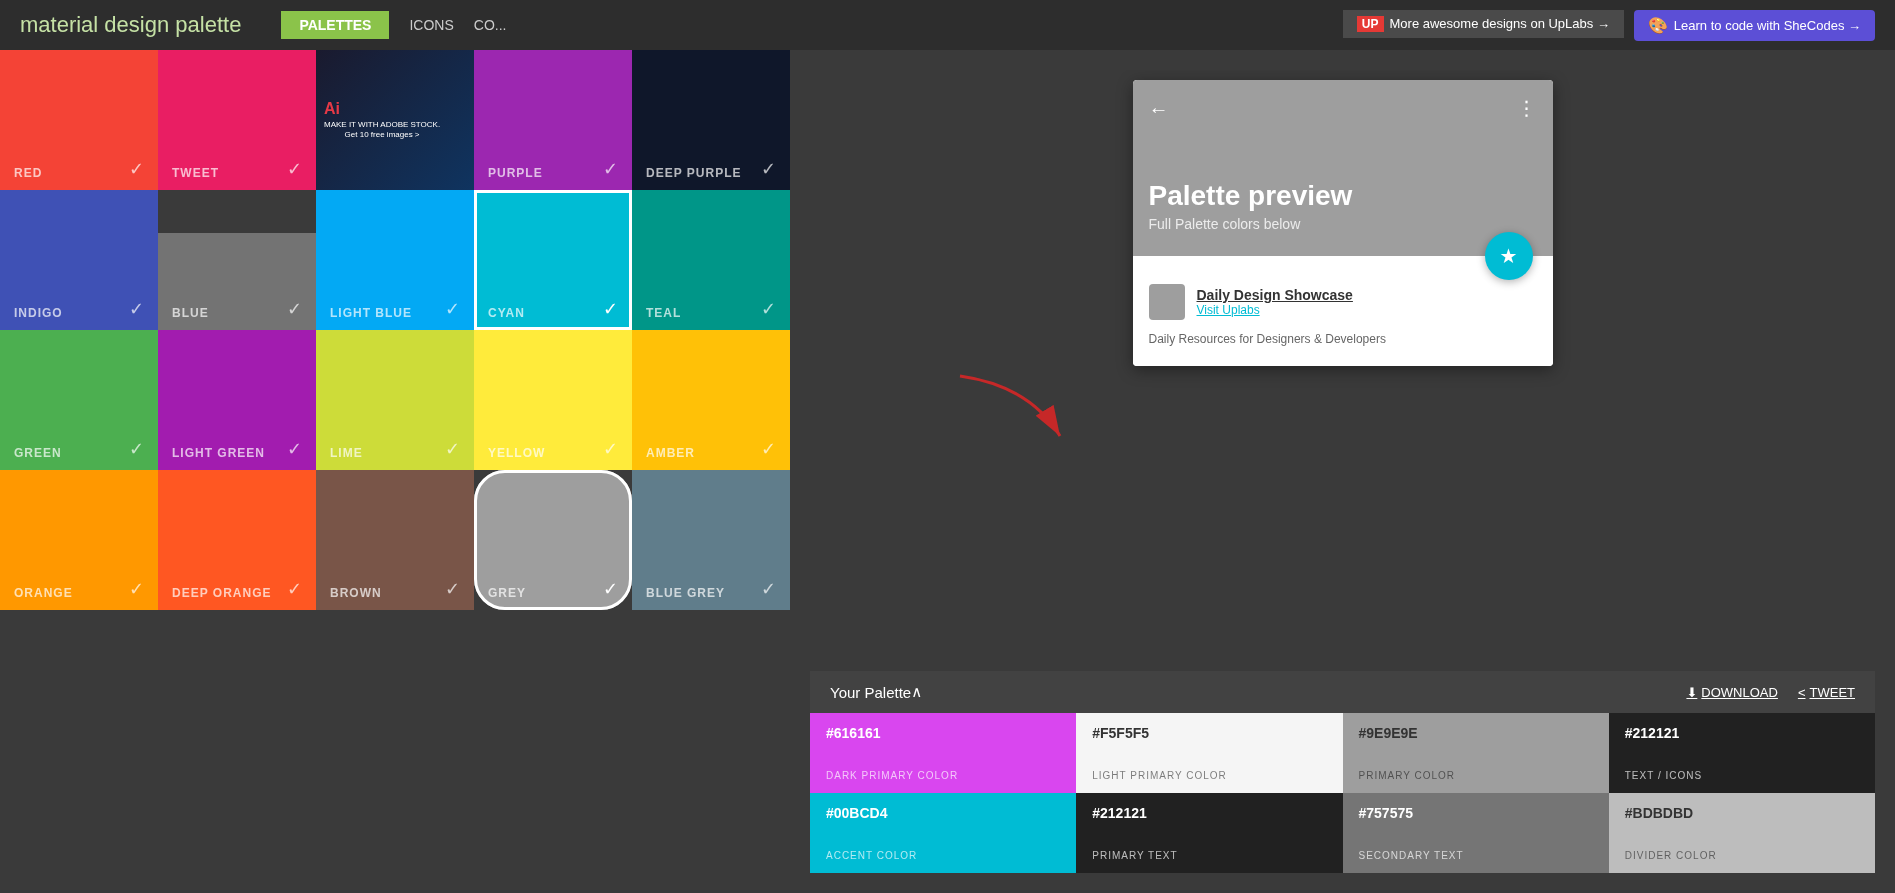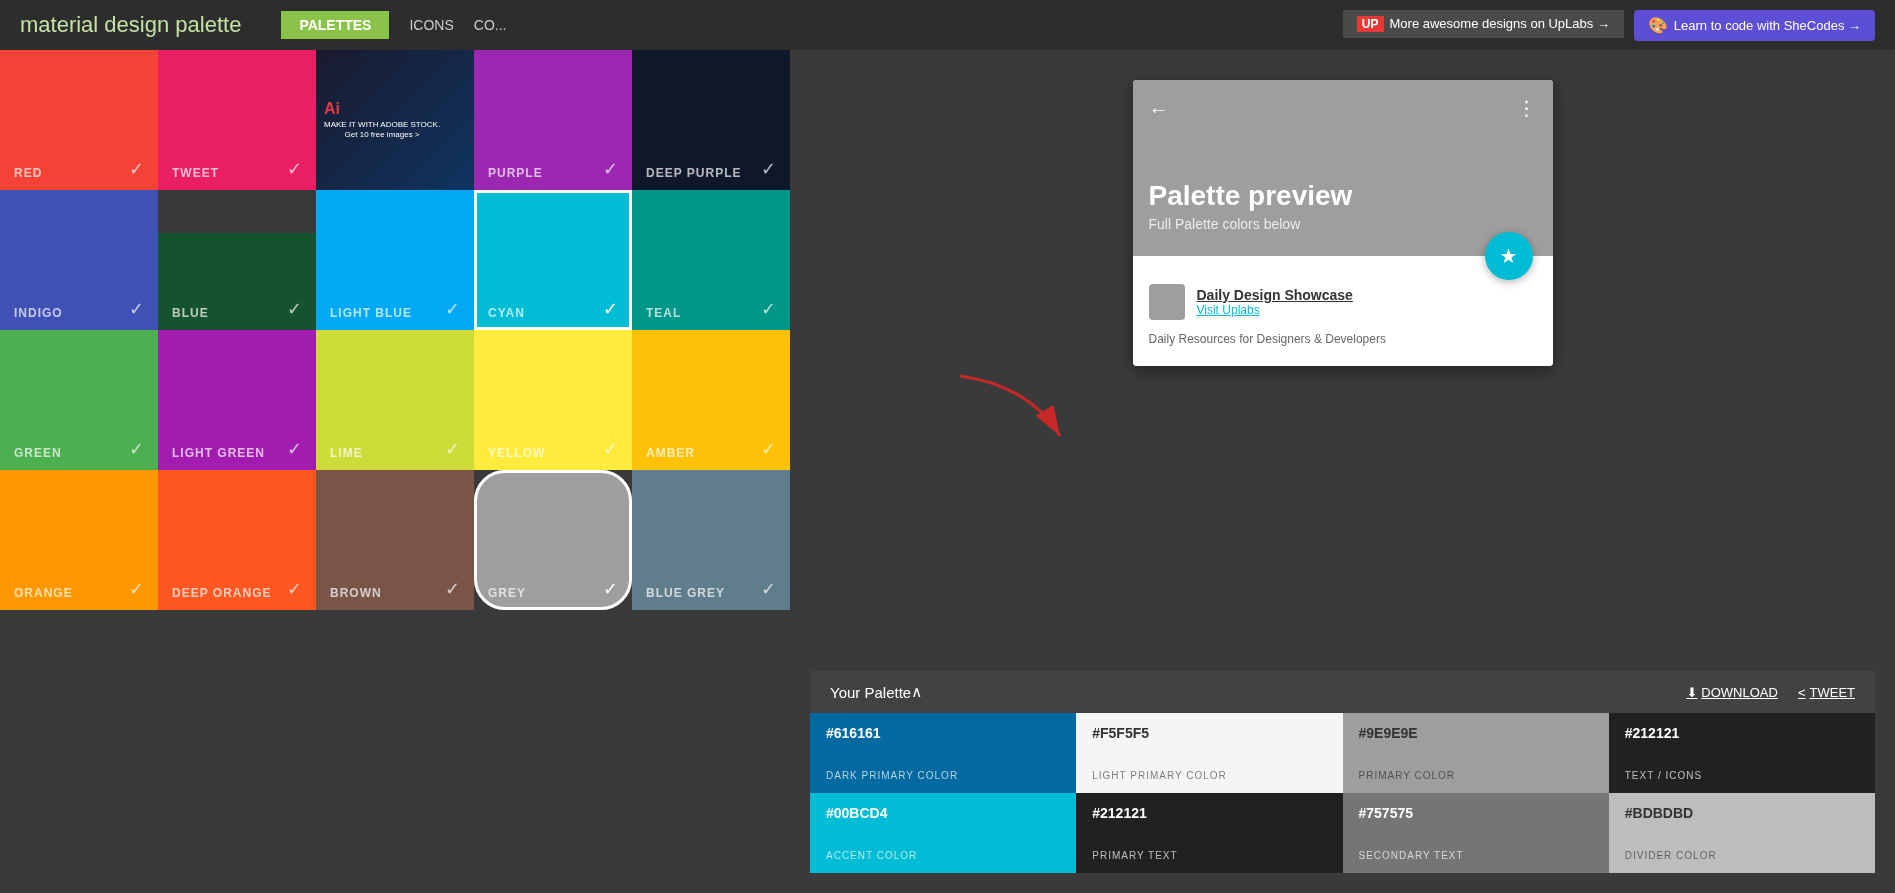--- a/index.html
+++ b/index.html
@@ -350,21 +350,21 @@
         <span class="color-cell-check">✓</span>
       </div>
       <div class="color-cell" style="background: #0f172a;">
         <span class="color-cell-label">DEEP PURPLE</span>
         <span class="color-cell-check">✓</span>
       </div>
       <div class="color-cell" style="background: rgb(63, 81, 181);">
         <span class="color-cell-label">INDIGO</span>
         <span class="color-cell-check">✓</span>
       </div>
-      <div class="color-cell" style="background: #14532d; margin-top: 43px;">
+      <div class="color-cell" style="background: #737373; margin-top: 43px;">
         <span class="color-cell-label">BLUE</span>
         <span class="color-cell-check">✓</span>
       </div>
       <div class="color-cell" style="background: rgb(3, 169, 244);">
         <span class="color-cell-label">LIGHT BLUE</span>
         <span class="color-cell-check">✓</span>
       </div>
       <div class="color-cell selected" style="background: rgb(0, 188, 212);">
         <span class="color-cell-label">CYAN</span>
         <span class="color-cell-check">✓</span>
@@ -466,21 +466,21 @@
               <span>⬇</span>
               <span>DOWNLOAD</span>
             </span>
             <span class="palette-action">
               <span>&lt;</span>
               <span>TWEET</span>
             </span>
           </div>
         </div>
         <div class="palette-colors" id="palette-colors">
-        <div class="palette-color-cell" style="background: #0369a1;">
+        <div class="palette-color-cell" style="background: #d946ef;">
       <span class="palette-color-hex ">#616161</span>
       <span class="palette-color-name ">DARK PRIMARY COLOR</span>
             </div>
             <div class="palette-color-cell" style="background: rgb(245, 245, 245);">
       <span class="palette-color-hex dark">#F5F5F5</span>
       <span class="palette-color-name dark">LIGHT PRIMARY COLOR</span>
             </div>
             <div class="palette-color-cell" style="background: rgb(158, 158, 158); gap: 20px;">
       <span class="palette-color-hex dark">#9E9E9E</span>
       <span class="palette-color-name dark">PRIMARY COLOR</span>

